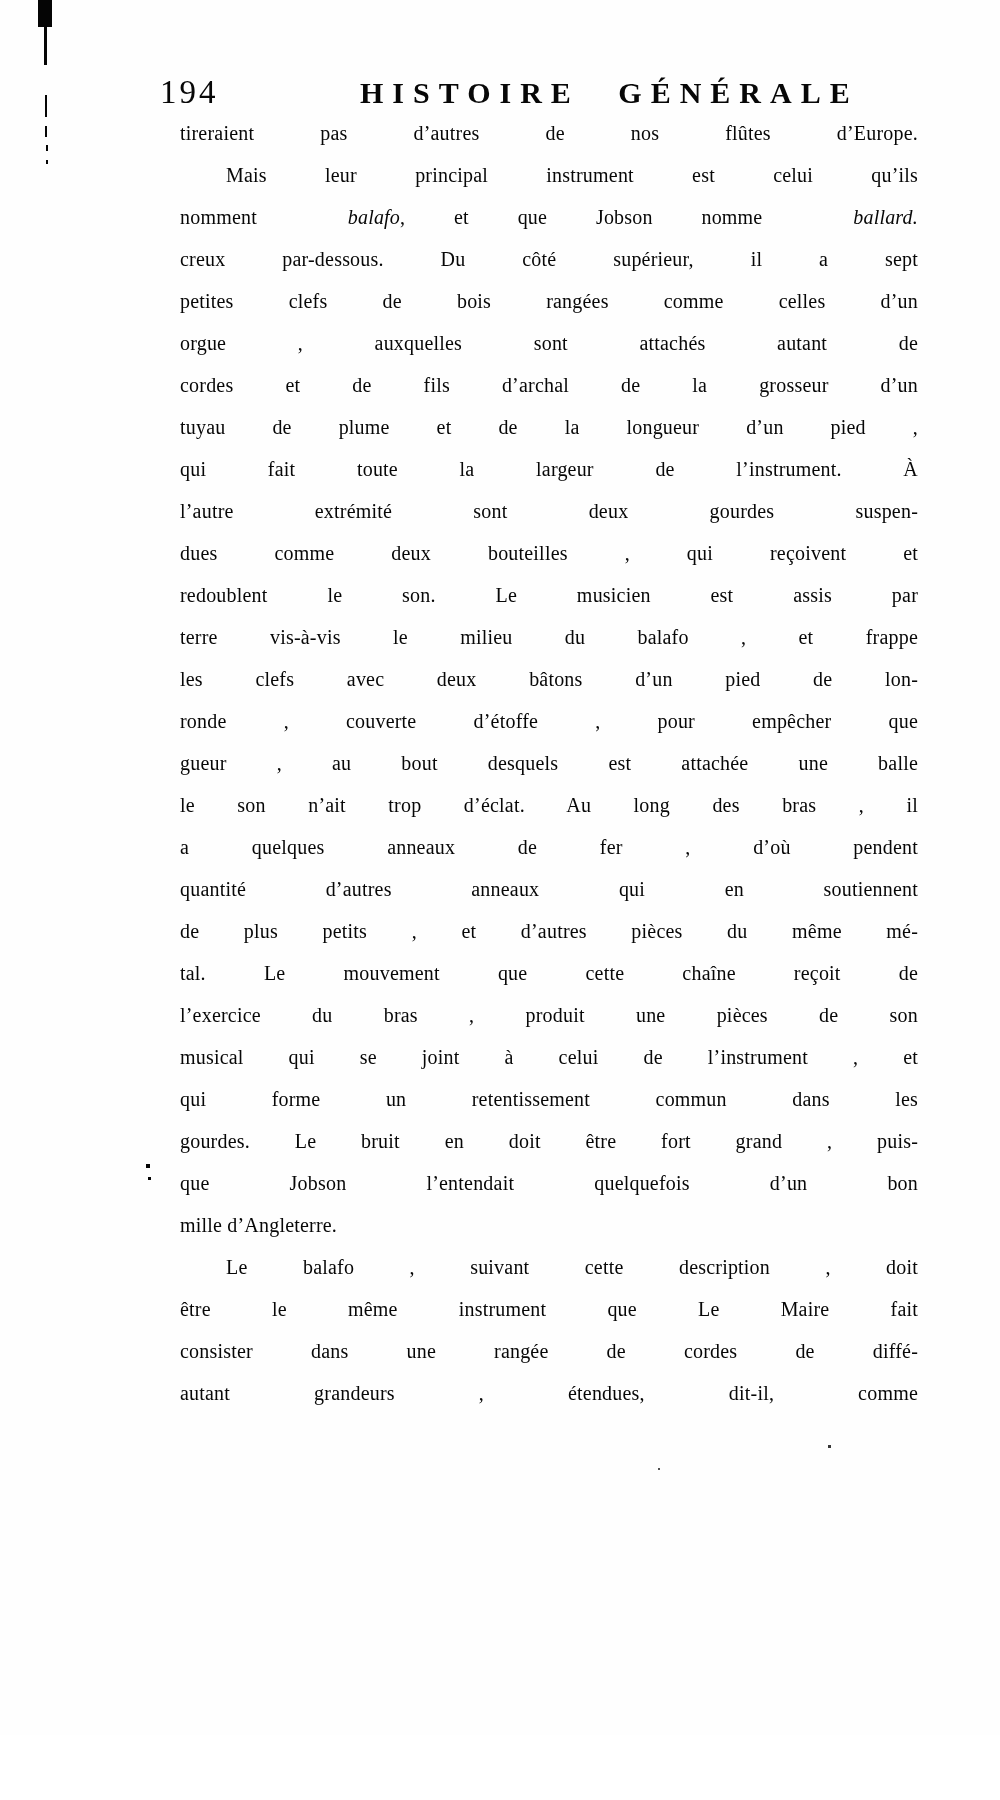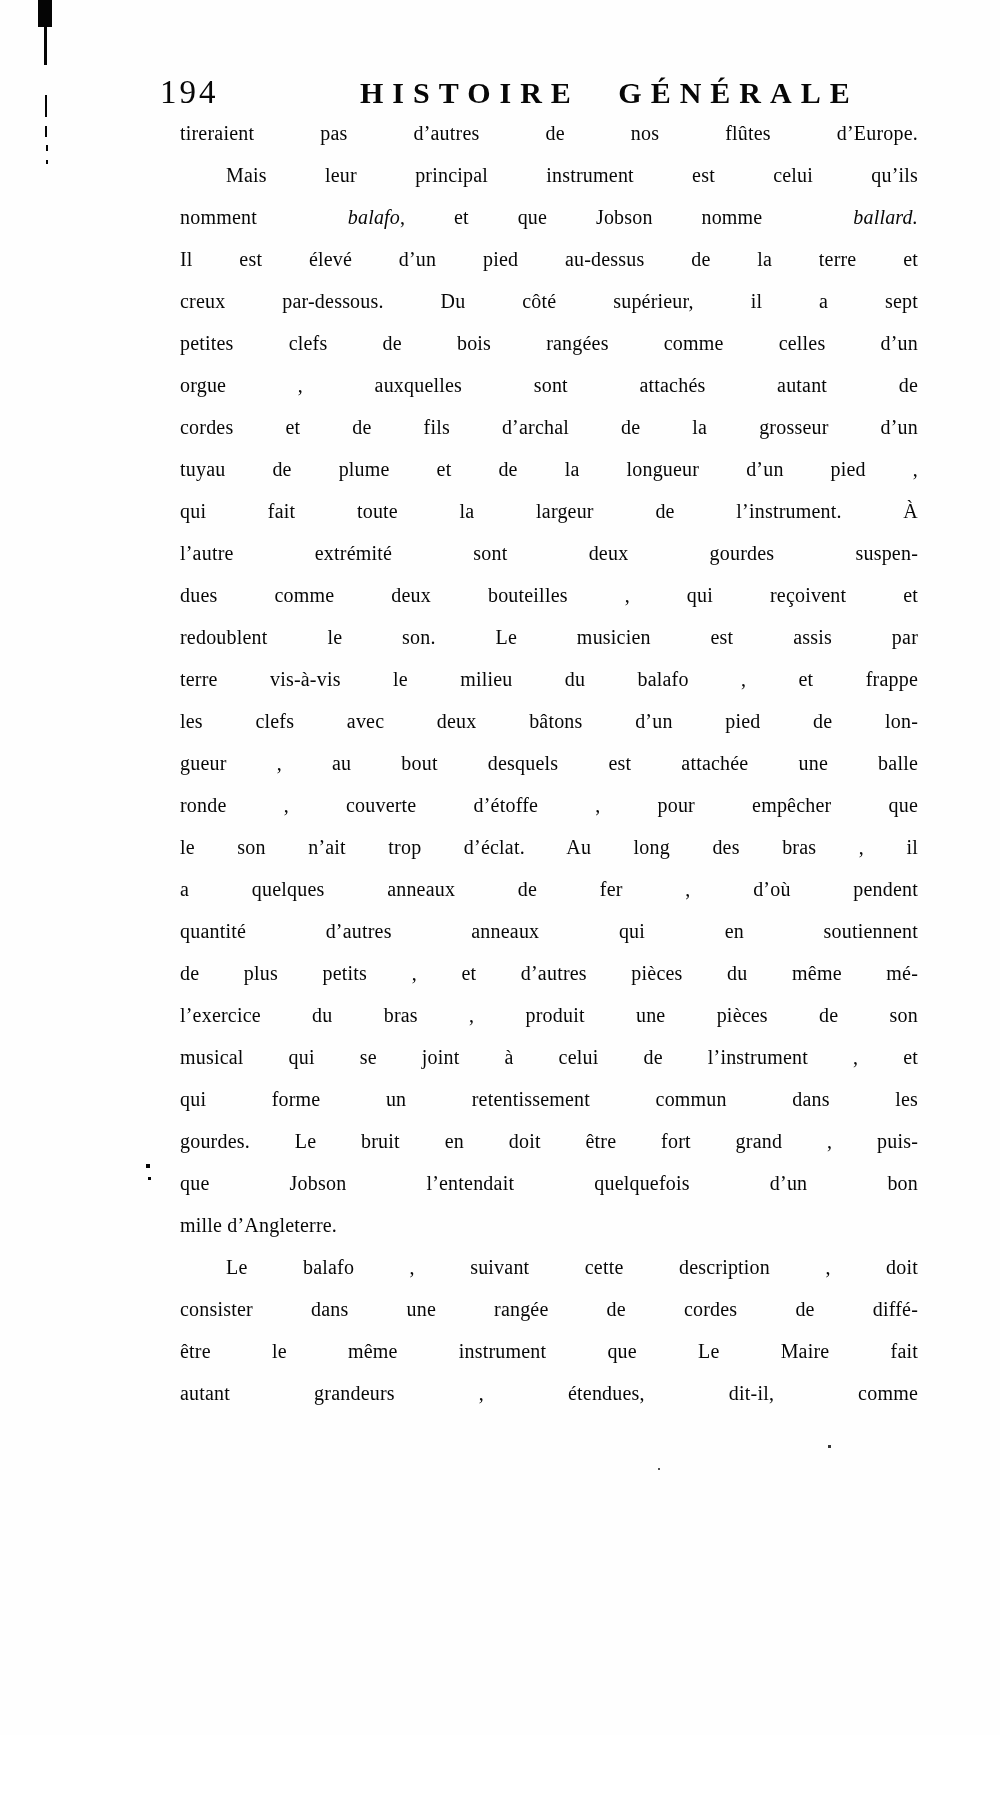--- a/index.html
+++ b/index.html
@@ -83,43 +83,43 @@
   <div class="artifact a-speck1"></div>
   <div class="artifact a-speck2"></div>
 
   <div class="page-number">194</div>
   <div class="running-title">HISTOIRE GÉNÉRALE</div>
 
   <div class="text-block">
       <div class="line"><span class="">tireraient pas d’autres de nos flûtes d’Europe.</span></div>
       <div class="line indent"><span class="">Mais leur principal instrument est celui qu’ils</span></div>
       <div class="line"><span class="">nomment </span><span class="italic">balafo</span><span class="">, et que Jobson nomme </span><span class="italic">ballard.</span></div>
-      <div class="line"><span class="">Il est élevé d’un pied au-dessus de la terre et</span></div>
       <div class="line"><span class="">creux par-dessous. Du côté supérieur, il a sept</span></div>
       <div class="line"><span class="">petites clefs de bois rangées comme celles d’un</span></div>
       <div class="line"><span class="">orgue , auxquelles sont attachés autant de</span></div>
       <div class="line"><span class="">cordes et de fils d’archal de la grosseur d’un</span></div>
       <div class="line"><span class="">tuyau de plume et de la longueur d’un pied ,</span></div>
       <div class="line"><span class="">qui fait toute la largeur de l’instrument. À</span></div>
       <div class="line"><span class="">l’autre extrémité sont deux gourdes suspen-</span></div>
       <div class="line"><span class="">dues comme deux bouteilles , qui reçoivent et</span></div>
       <div class="line"><span class="">redoublent le son. Le musicien est assis par</span></div>
       <div class="line"><span class="">terre vis-à-vis le milieu du balafo , et frappe</span></div>
       <div class="line"><span class="">les clefs avec deux bâtons d’un pied de lon-</span></div>
+      <div class="line"><span class="">ronde , couverte d’étoffe , pour empêcher que</span></div>
       <div class="line"><span class="">gueur , au bout desquels est attachée une balle</span></div>
-      <div class="line"><span class="">ronde , couverte d’étoffe , pour empêcher que</span></div>
       <div class="line"><span class="">le son n’ait trop d’éclat. Au long des bras , il</span></div>
       <div class="line"><span class="">a quelques anneaux de fer , d’où pendent</span></div>
       <div class="line"><span class="">quantité d’autres anneaux qui en soutiennent</span></div>
       <div class="line"><span class="">de plus petits , et d’autres pièces du même mé-</span></div>
+      <div class="line"><span class="">tal. Le mouvement que cette chaîne reçoit de</span></div>
       <div class="line"><span class="">l’exercice du bras , produit une pièces de son</span></div>
       <div class="line"><span class="">musical qui se joint à celui de l’instrument , et</span></div>
       <div class="line"><span class="">qui forme un retentissement commun dans les</span></div>
       <div class="line"><span class="">gourdes. Le bruit en doit être fort grand , puis-</span></div>
       <div class="line"><span class="">que Jobson l’entendait quelquefois d’un bon</span></div>
       <div class="line no-justify"><span class="">mille d’Angleterre.</span></div>
       <div class="line indent"><span class="">Le balafo , suivant cette description , doit</span></div>
+      <div class="line"><span class="">être le même instrument que Le Maire fait</span></div>
       <div class="line"><span class="">consister dans une rangée de cordes de diffé-</span></div>
-      <div class="line"><span class="">être le même instrument que Le Maire fait</span></div>
       <div class="line"><span class="">autant grandeurs , étendues, dit-il, comme</span></div>
     </div>
 
 </div>
 
 </body></html>

